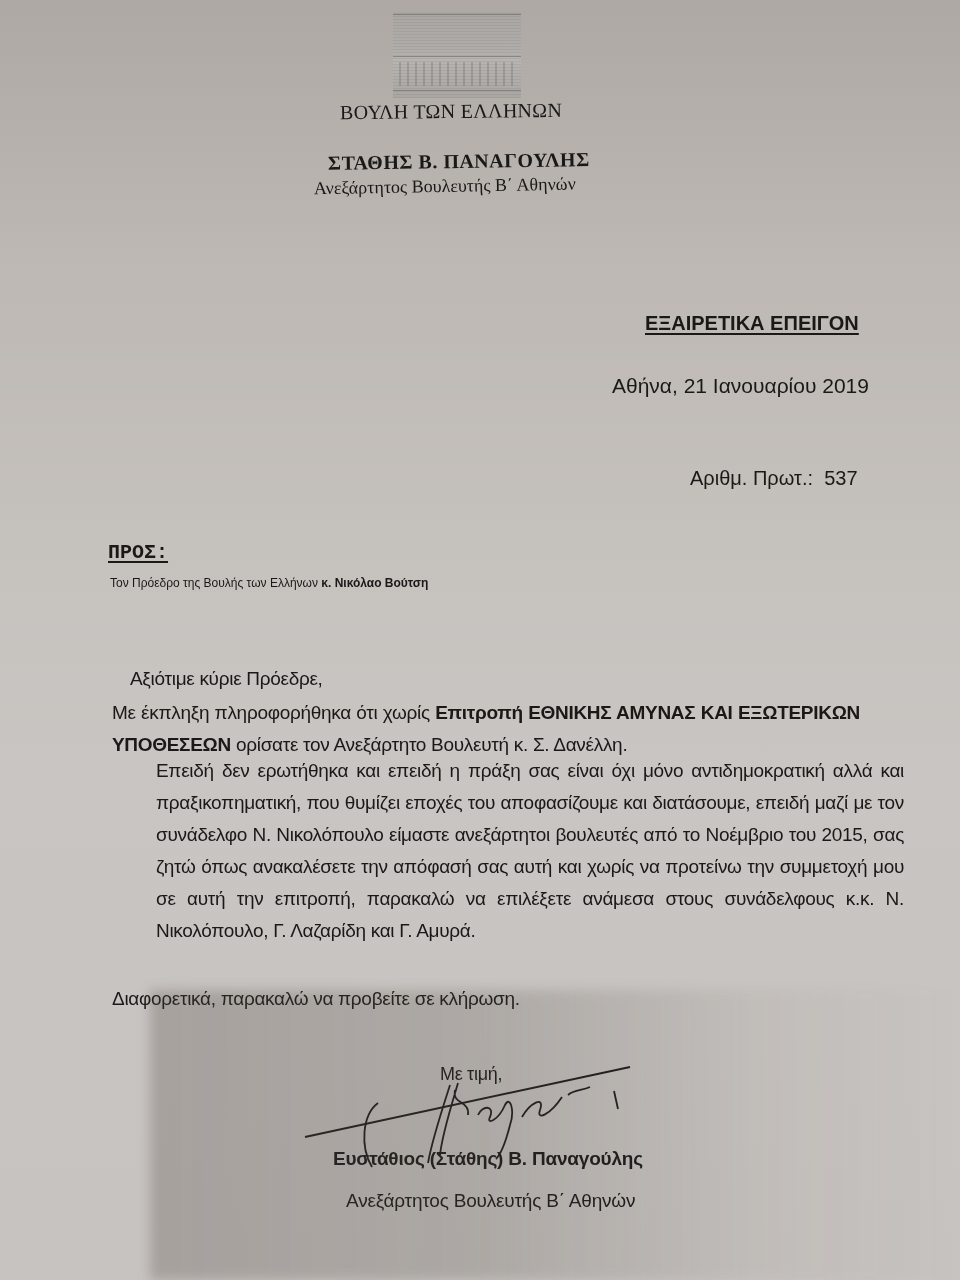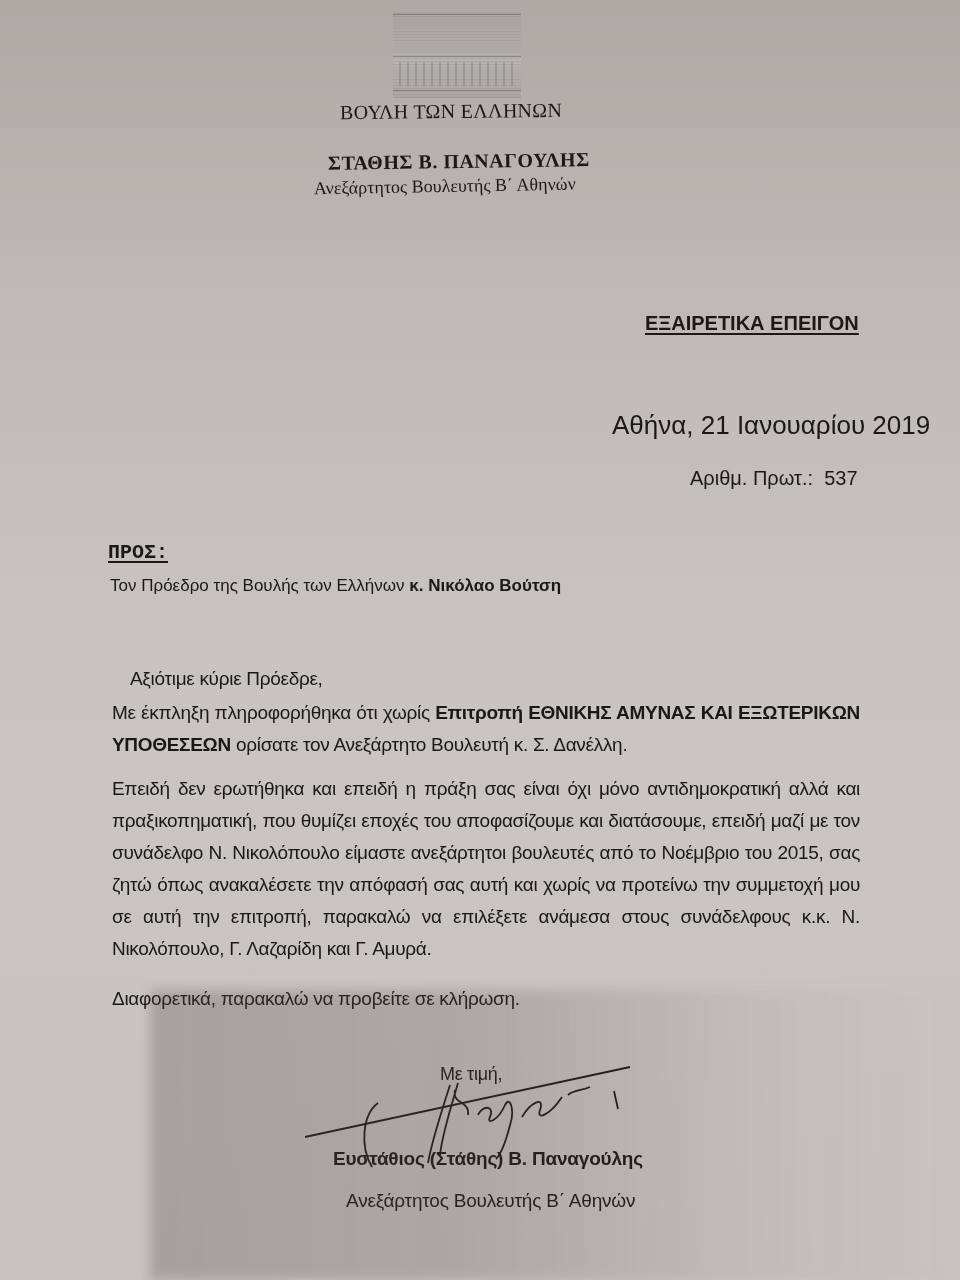--- a/index.html
+++ b/index.html
@@ -78,57 +78,57 @@
       transform: rotate(-1deg);
     }
     .urgent {
       left: 645px; top: 312px;
       font-size: 20px;
       font-weight: bold;
       text-decoration: underline;
       text-underline-offset: 3px;
     }
     .date {
-      left: 612px; top: 410px;
-      font-size: 26px;
+      left: 612px; top: 374px;
+      font-size: 21px;
       text-align: center;
     }
     .protocol {
       left: 690px; top: 439px;
       font-size: 20px;
       margin-top: 28px;
     }
     .to-label {
       left: 108px; top: 541px;
       font-size: 20px;
       font-weight: bold;
       text-decoration: underline;
       text-underline-offset: 3px;
       font-family: Liberation Mono, monospace;
     }
     .recipient {
       left: 110px; top: 576px;
-      font-size: 17px;
+      font-size: 12px;
     }
     .recipient b { font-weight: bold; }
 
     .body-text {
       position: absolute;
       left: 112px;
       width: 748px;
       font-size: 19px;
       line-height: 32px;
       text-align: justify;
       letter-spacing: -0.3px;
       font-stretch: condensed;
     }
     .greeting { top: 663px; margin-left: 18px; }
     .p1 { top: 697px; text-align-last: left; }
     .p1 b { font-weight: bold; }
-    .p2 { top: 773px; text-align-last: left; }
+    .p2 { top: 755px; text-align-last: left; margin-left: 44px; }
     .p3 { top: 983px; }
 
     .closing {
       left: 440px; top: 1064px;
       font-size: 18px;
       letter-spacing: -0.3px;
     }
     .signature {
       position: absolute;
       left: 300px; top: 1055px;

